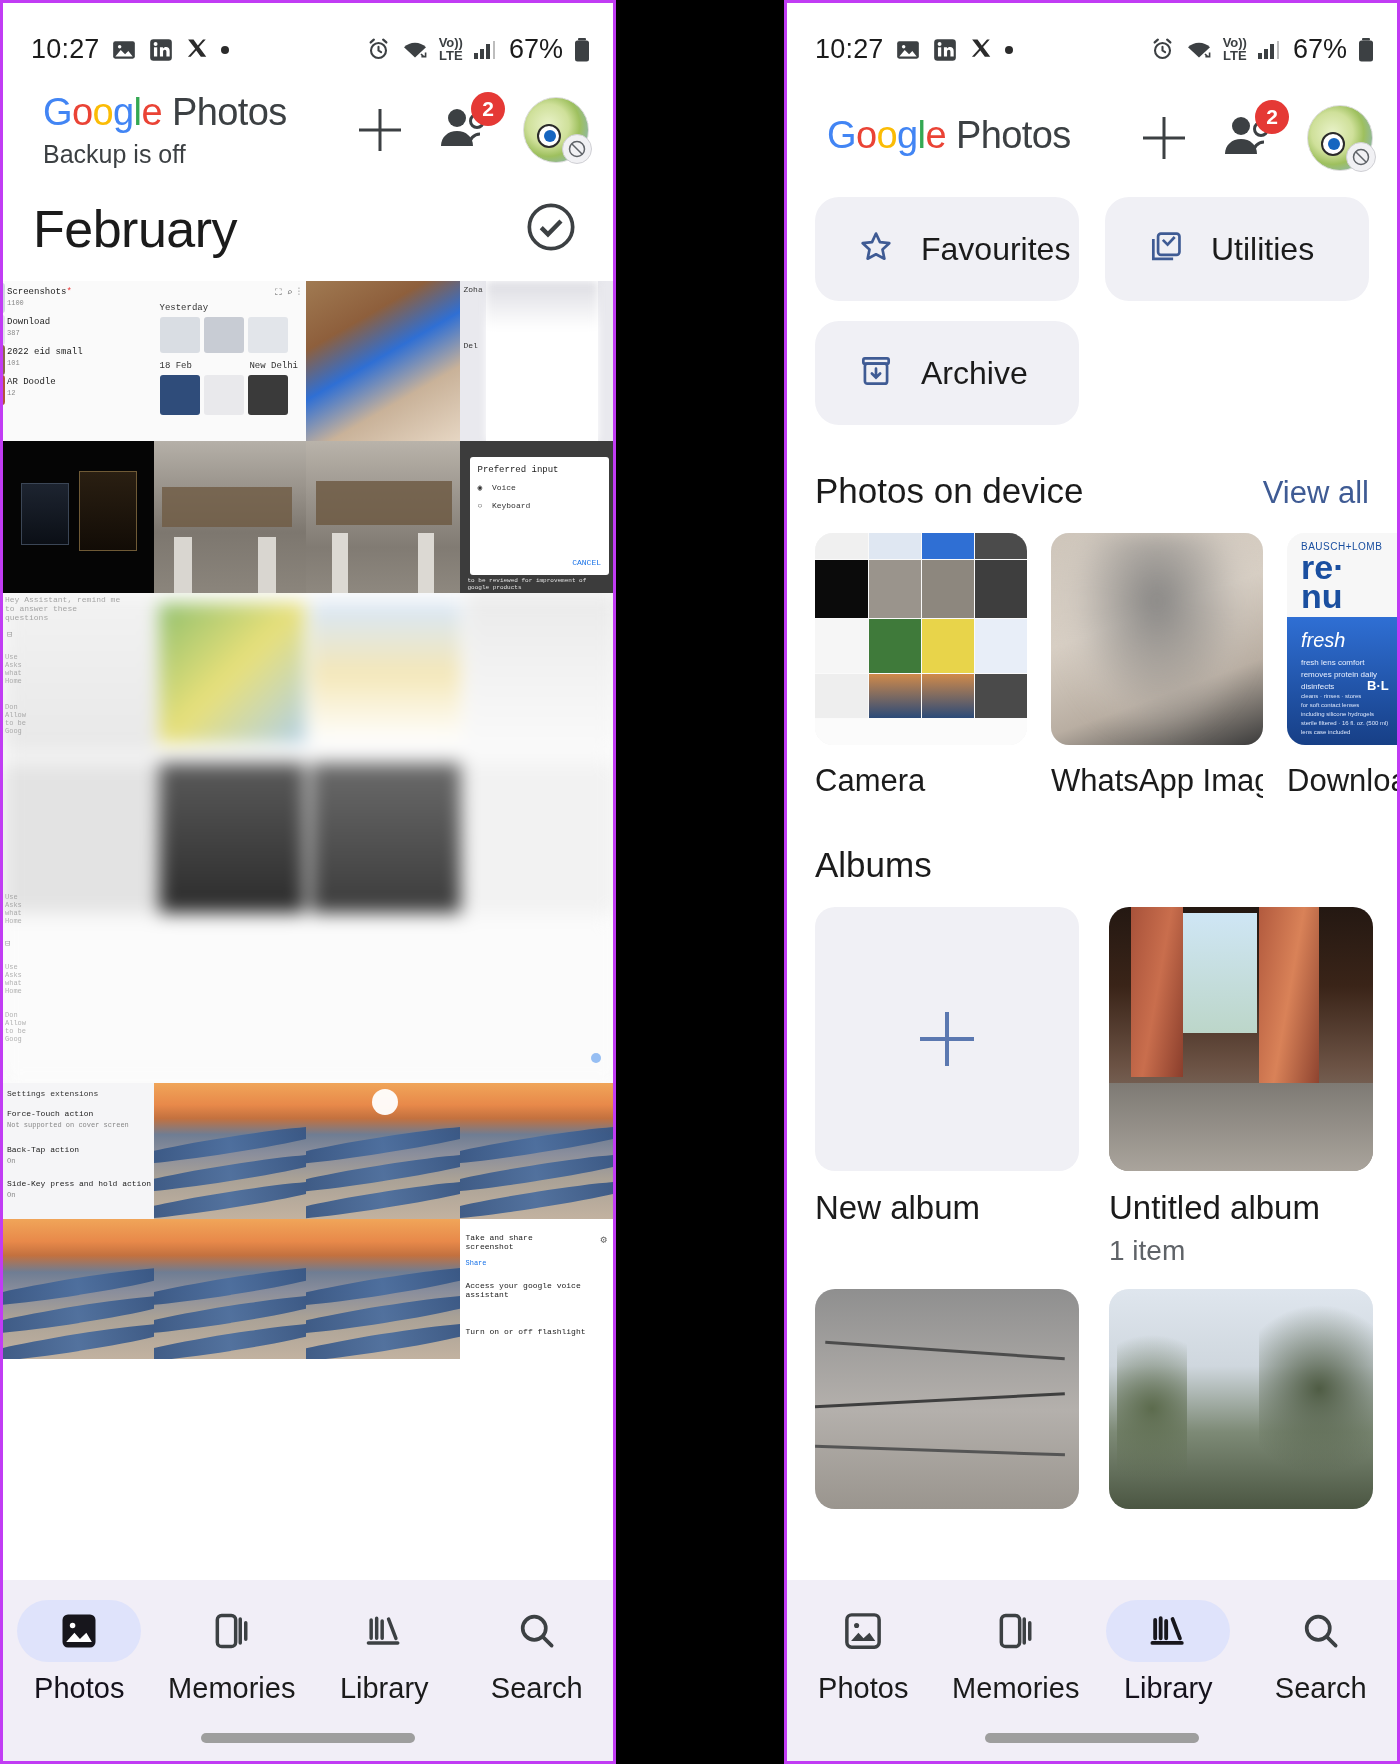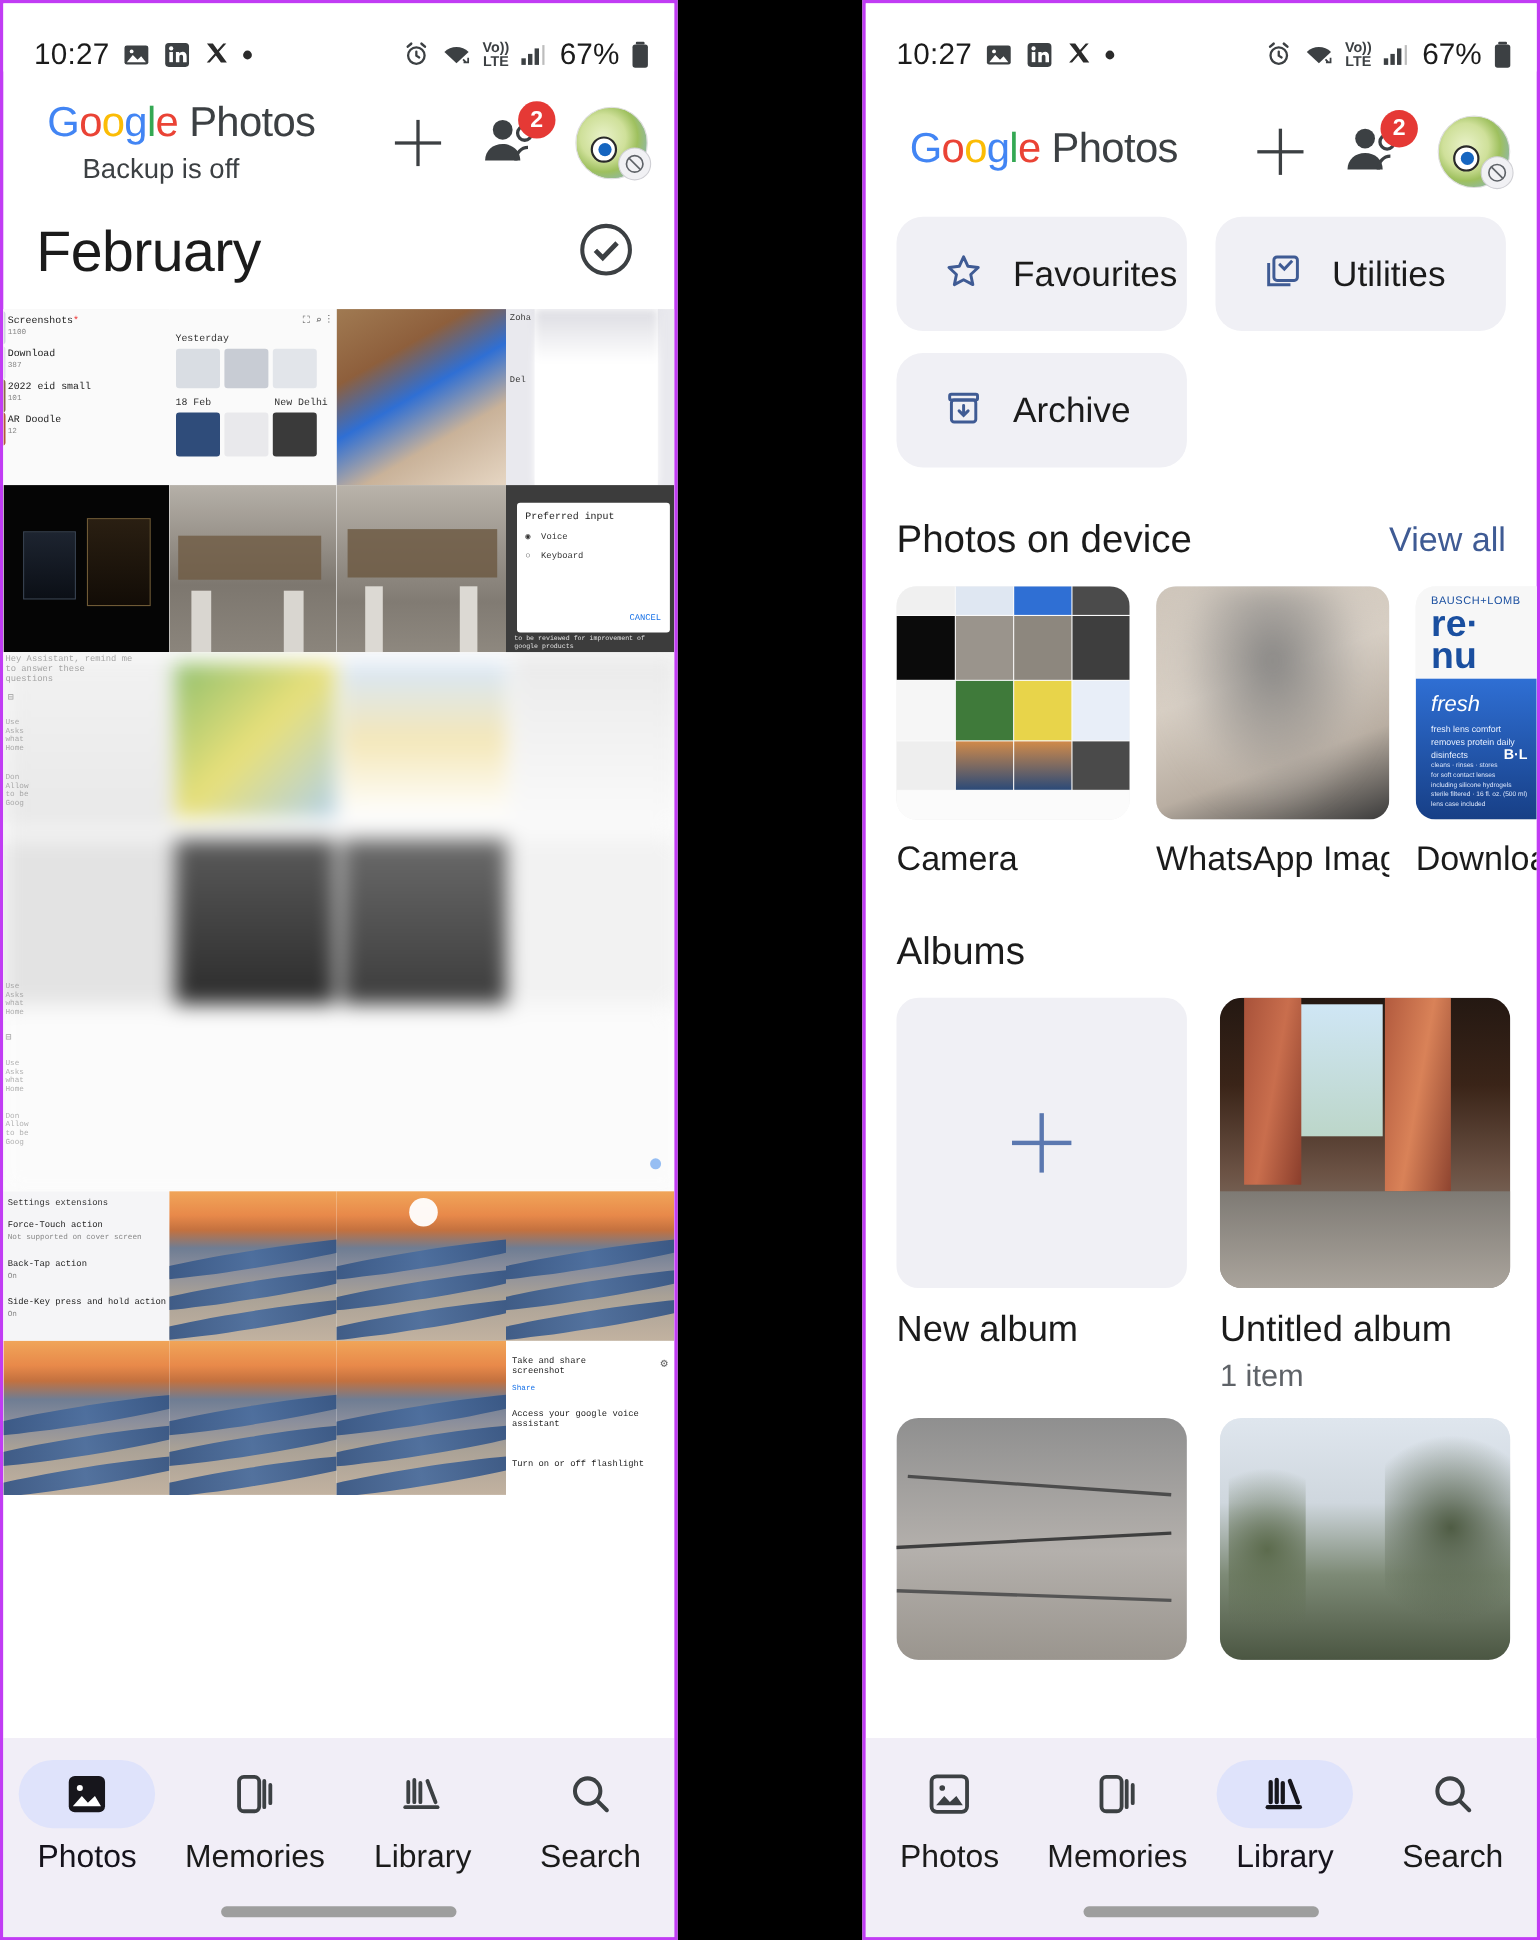--- a/index.html
+++ b/index.html
@@ -46,21 +46,21 @@
     padding: 26px 24px 0 40px;
   }
   .brand-wrap { display: flex; flex-direction: column; }
   .brand {
     font-size: 38px; letter-spacing: -0.6px; white-space: nowrap;
     font-family: "Liberation Sans", sans-serif;
   }
   .brand .g1 { color:#4285F4 } .brand .o1 { color:#EA4335 } .brand .o2 { color:#FBBC05 }
   .brand .g2 { color:#4285F4 } .brand .l1 { color:#34A853 } .brand .e1 { color:#EA4335 }
   .brand .word { color:#3c4043; }
-  .backup { font-size: 25px; color:#3c4043; margin-top: 6px; margin-left: 32px; }
+  .backup { font-size: 25px; color:#3c4043; margin-top: 6px; }
 
   .appbar-actions { margin-left:auto; display:flex; align-items:center; gap: 30px; padding-top: 6px;}
   .plus-btn { width: 54px; height: 54px; position: relative; }
   .plus-btn:before, .plus-btn:after {
     content:""; position:absolute; background:#3c4043;
   }
   .plus-btn:before { left: 50%; top: 6px; width: 3px; height: 42px; transform: translateX(-50%); }
   .plus-btn:after  { top: 50%; left: 6px; height: 3px; width: 42px; transform: translateY(-50%); }
 
   .share-btn { position: relative; width: 56px; height: 52px; }
@@ -120,21 +120,21 @@
 
   
   .lib-scroll { flex:1; overflow:hidden; padding: 0 28px; }
   .chips { display:grid; grid-template-columns: 1fr 1fr; gap: 20px 26px; margin-top: 26px; }
   .chip {
     background:#f0f0f5; border-radius: 24px; height: 104px;
     display:flex; align-items:center; gap: 26px; padding-left: 42px;
   }
   .chip-label { font-size: 32px; color:#1b1b1b; }
 
-  .sec-head { display:flex; align-items:center; margin-top: 46px; }
+  .sec-head { display:flex; align-items:flex-end; margin-top: 46px; }
   .sec-title { font-size: 35px; color:#1b1b1b; }
   .sec-action { margin-left:auto; font-size: 31px; color:#3f5b94; display:flex; align-items:center; gap:16px;}
 
   .dev-row { display:flex; gap: 24px; margin-top: 22px; }
   .dev-item { width: 212px; flex:none; }
   .dev-thumb { width: 212px; height: 212px; border-radius: 18px; overflow:hidden; position:relative; background:#eee; }
   .dev-name { margin-top: 18px; font-size: 31px; color:#1b1b1b; white-space:nowrap; overflow:hidden; }
 
   .alb-row { display:flex; gap: 30px; margin-top: 22px; }
   .alb-item { width: 264px; }

